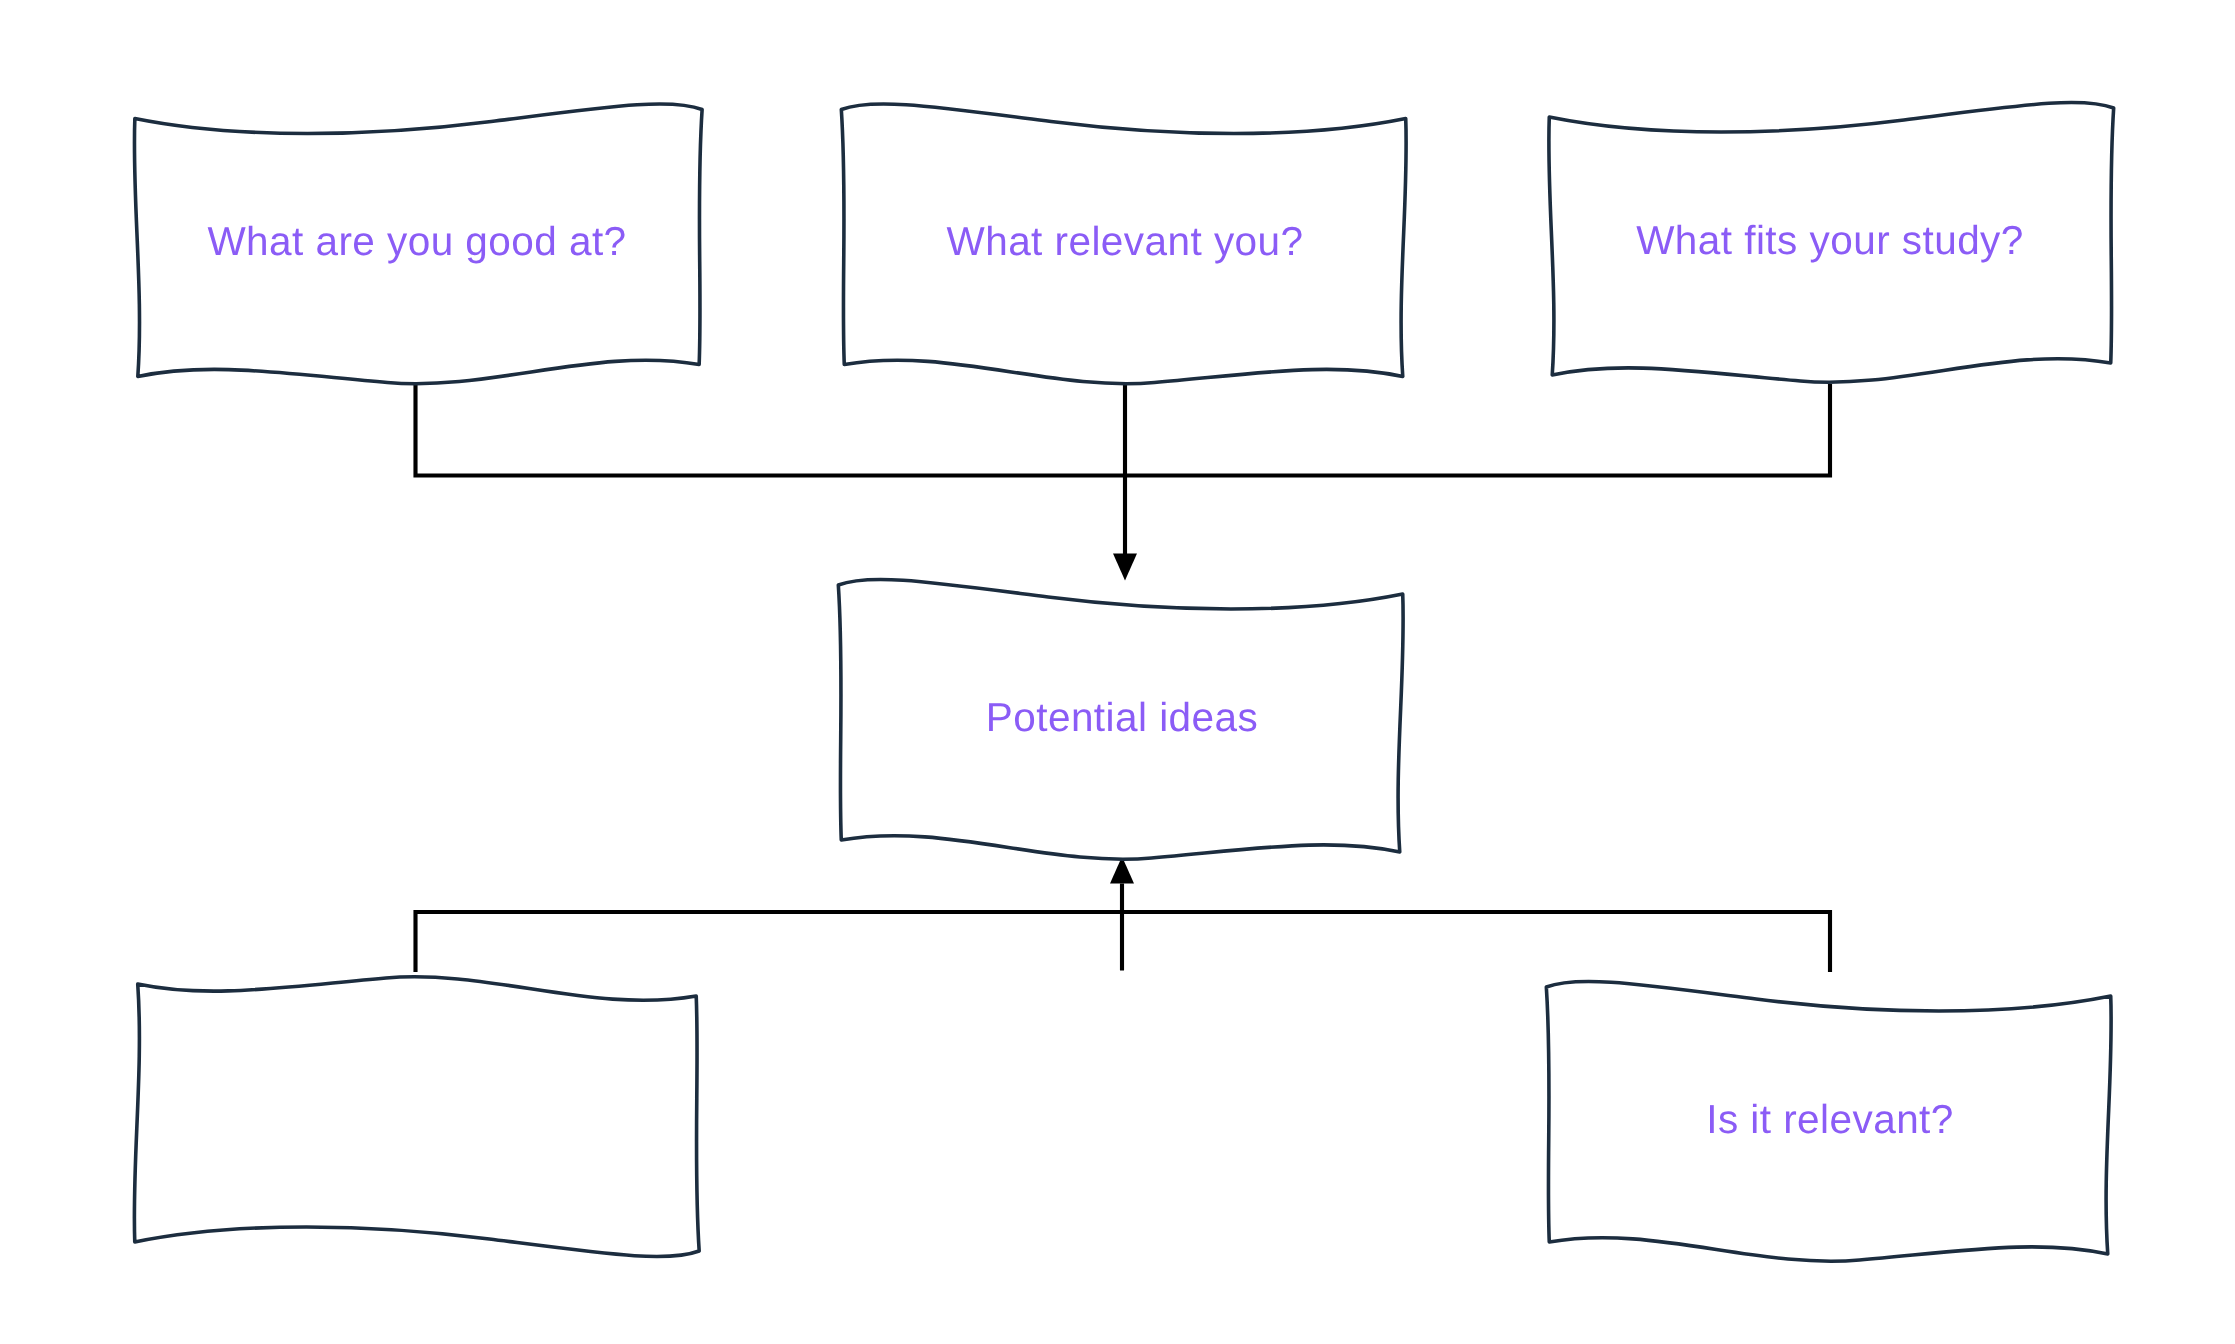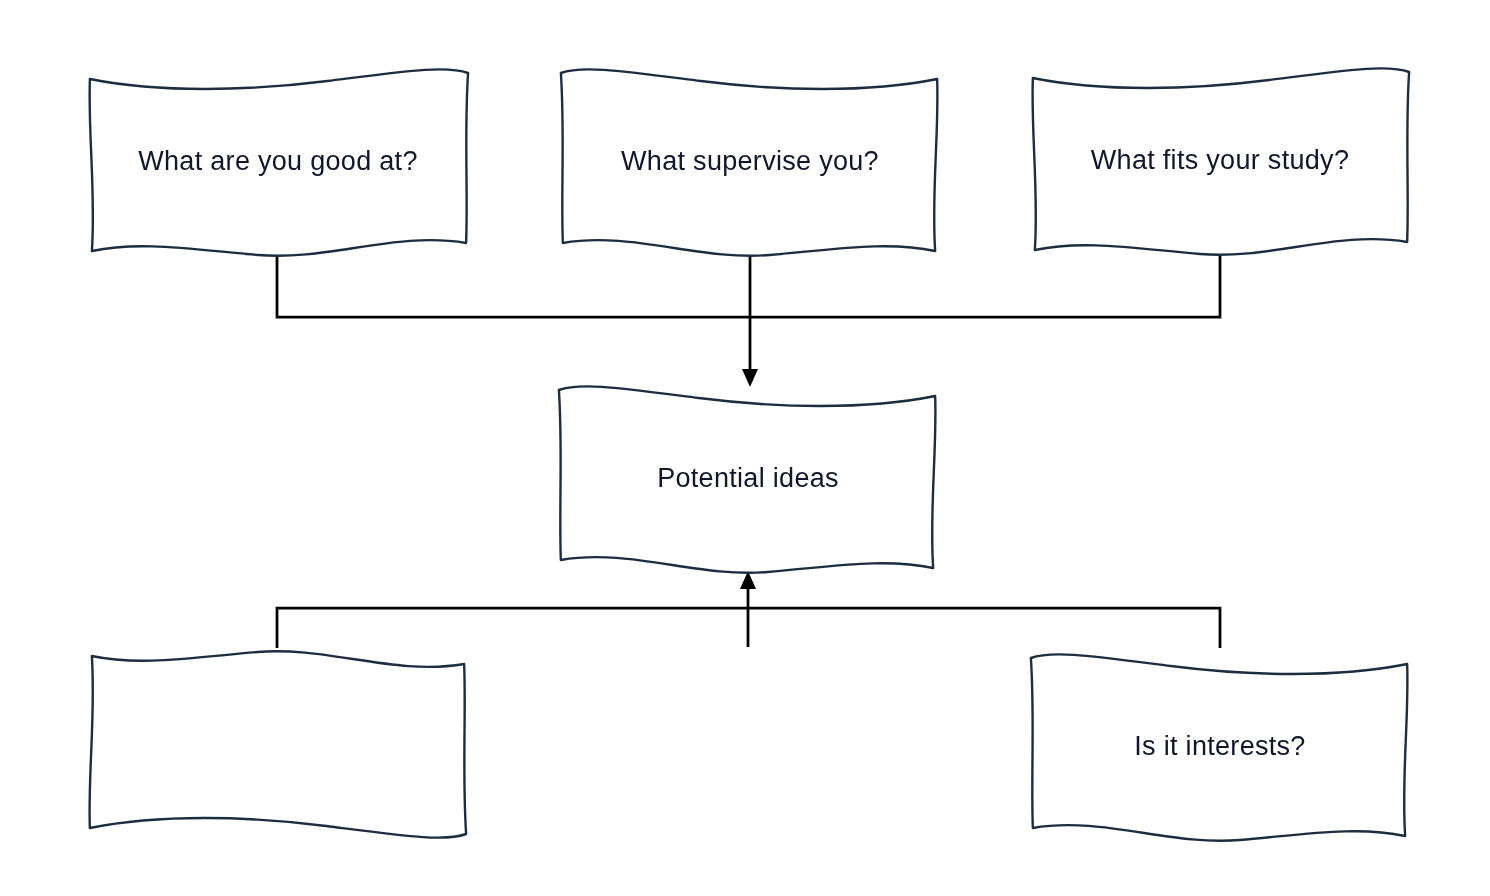--- a/index.html
+++ b/index.html
@@ -37,21 +37,21 @@
   .node .flipx { transform: scale(-1, 1); }
   .node .flipy { transform: scale(1, -1); }
   .node-label {
     position: relative;
     z-index: 2;
     width: 88%;
     text-align: center;
     font-size: 27px;
     line-height: 1.5;
     letter-spacing: 0.3px;
-    color: #0f172a;
+    color: #8b5cf6;
   }
   
   .n-good-at   { left: 80px;   top: 63px;  width: 396px; height: 196px; }
   .n-interests { left: 553px;  top: 63px;  width: 394px; height: 196px; }
   .n-fits      { left: 1023px; top: 62px;  width: 394px; height: 196px; }
   .n-ideas     { left: 551px;  top: 380px; width: 394px; height: 196px; }
   .n-adressed  { left: 80px;   top: 648px; width: 394px; height: 196px; }
   .n-supervise { left: 553px;  top: 648px; width: 392px; height: 196px; }
   .n-relevant  { left: 1023px; top: 648px; width: 394px; height: 196px; }
 </style>
@@ -77,21 +77,21 @@
     <svg class="shape" viewBox="0 0 400 196" preserveAspectRatio="none">
       <path d="M 10 16 C 80 30 170 28 250 18 S 370 2 392 10 C 388 70 392 130 390 180 C 320 168 250 198 180 192 S 60 178 12 188 C 16 130 8 70 10 16 Z" fill="#ffffff" stroke="#1c2d3f" stroke-width="2.4" stroke-linejoin="round" vector-effect="non-scaling-stroke"></path>
     </svg>
     <div class="node-label">What are you good at?</div>
   </div>
 
   <div class="node n-interests">
     <svg class="shape flipx" viewBox="0 0 400 196" preserveAspectRatio="none">
       <path d="M 10 16 C 80 30 170 28 250 18 S 370 2 392 10 C 388 70 392 130 390 180 C 320 168 250 198 180 192 S 60 178 12 188 C 16 130 8 70 10 16 Z" fill="#ffffff" stroke="#1c2d3f" stroke-width="2.4" stroke-linejoin="round" vector-effect="non-scaling-stroke"></path>
     </svg>
-    <div class="node-label">What supervise you?</div>
+    <div class="node-label">What relevant you?</div>
   </div>
 
   <div class="node n-ideas">
     <svg class="shape flipx" viewBox="0 0 400 196" preserveAspectRatio="none">
       <path d="M 10 16 C 80 30 170 28 250 18 S 370 2 392 10 C 388 70 392 130 390 180 C 320 168 250 198 180 192 S 60 178 12 188 C 16 130 8 70 10 16 Z" fill="#ffffff" stroke="#1c2d3f" stroke-width="2.4" stroke-linejoin="round" vector-effect="non-scaling-stroke"></path>
     </svg>
     <div class="node-label">Potential ideas</div>
   </div>
 
   <div class="node n-fits">
@@ -105,16 +105,16 @@
     <svg class="shape flipy" viewBox="0 0 400 196" preserveAspectRatio="none">
       <path d="M 10 16 C 80 30 170 28 250 18 S 370 2 392 10 C 388 70 392 130 390 180 C 320 168 250 198 180 192 S 60 178 12 188 C 16 130 8 70 10 16 Z" fill="#ffffff" stroke="#1c2d3f" stroke-width="2.4" stroke-linejoin="round" vector-effect="non-scaling-stroke"></path>
     </svg>
   </div>
 
 
   <div class="node n-relevant">
     <svg class="shape flipx" viewBox="0 0 400 196" preserveAspectRatio="none">
       <path d="M 10 16 C 80 30 170 28 250 18 S 370 2 392 10 C 388 70 392 130 390 180 C 320 168 250 198 180 192 S 60 178 12 188 C 16 130 8 70 10 16 Z" fill="#ffffff" stroke="#1c2d3f" stroke-width="2.4" stroke-linejoin="round" vector-effect="non-scaling-stroke"></path>
     </svg>
-    <div class="node-label">Is it interests?</div>
+    <div class="node-label">Is it relevant?</div>
   </div>
 
 </div>
 
 </body></html>

